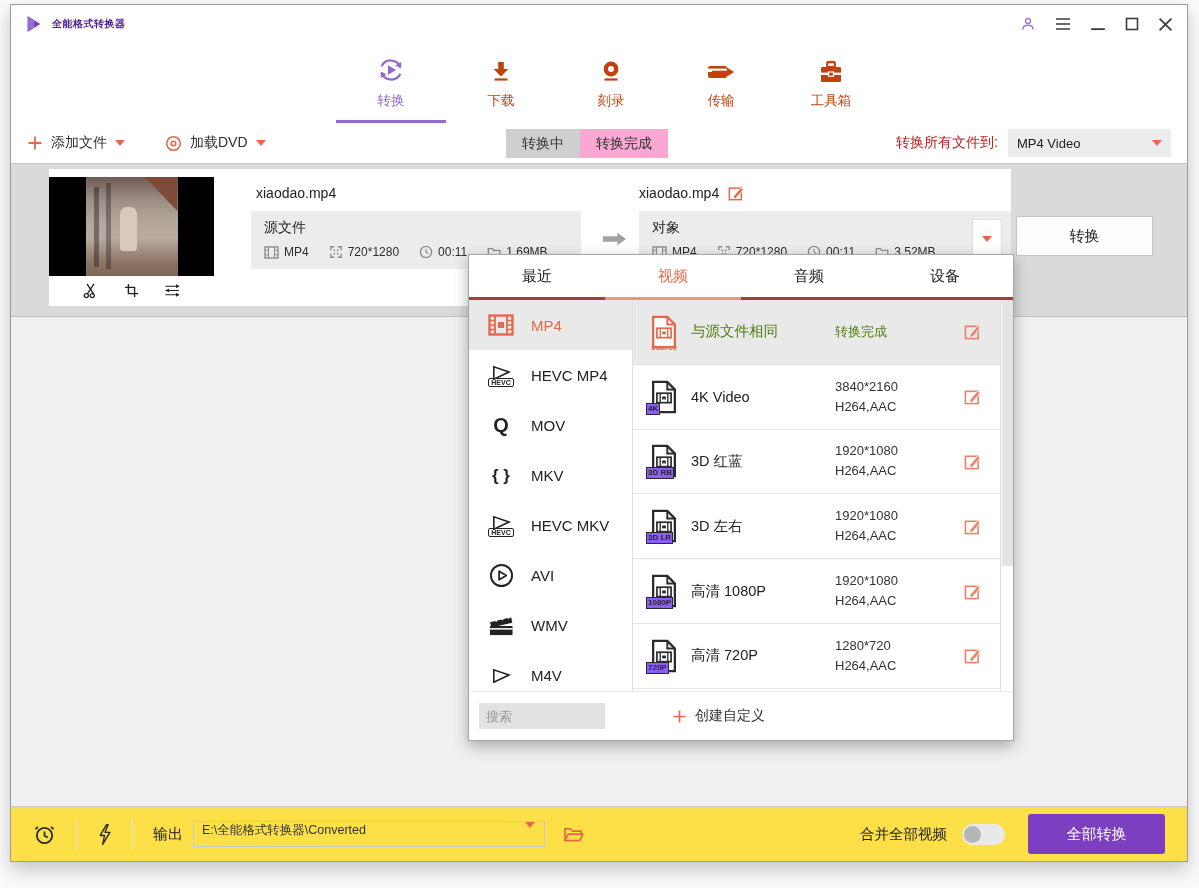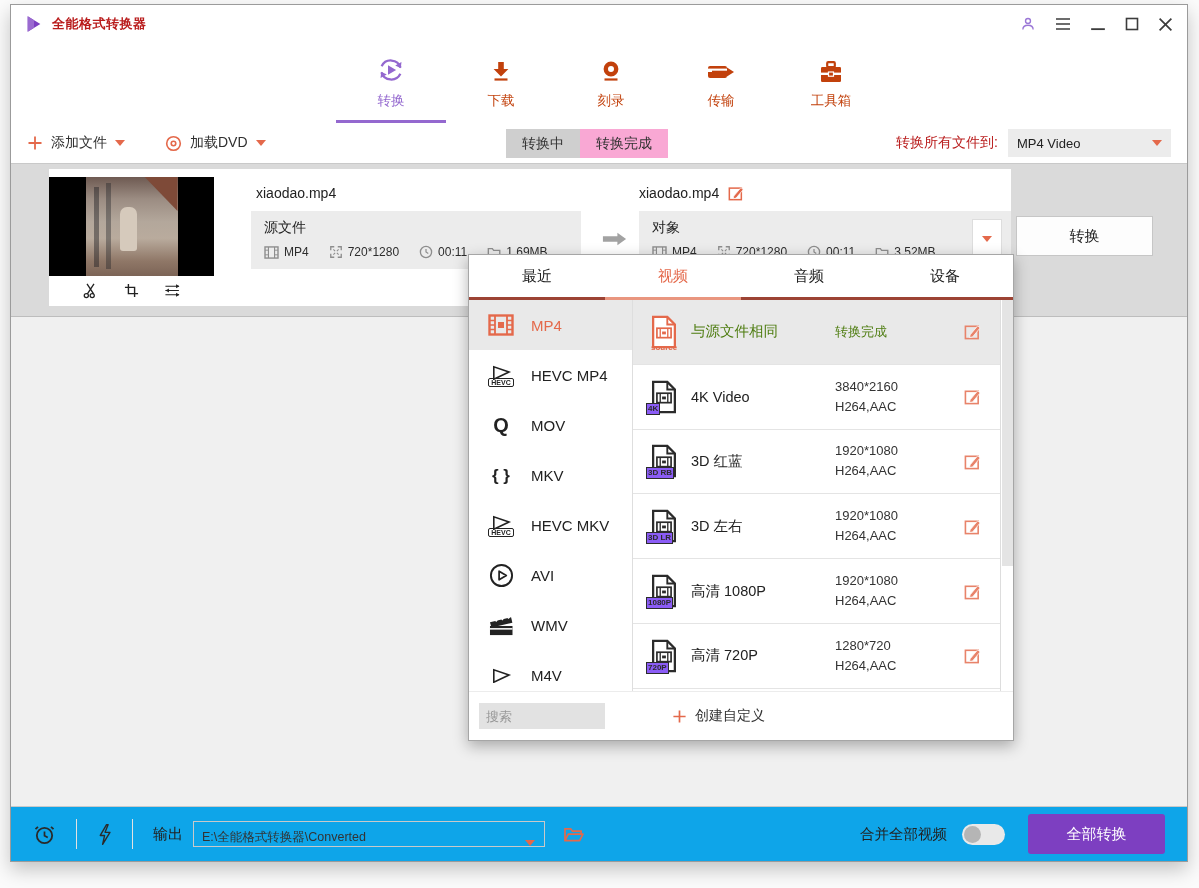--- a/index.html
+++ b/index.html
@@ -6,21 +6,21 @@
   html,body { width:1199px; height:888px; overflow:hidden; background:#fbfbfb;
     font-family:"Liberation Sans", sans-serif; -webkit-font-smoothing:antialiased; }
   .window { position:absolute; left:10px; top:4px; width:1178px; height:858px;
     background:#fff; border:1px solid #9b9b9b; box-shadow:0 8px 18px rgba(0,0,0,.22);
     display:flex; flex-direction:column; }
   svg { display:block; }
 
   
   .titlebar { height:38px; flex:0 0 auto; display:flex; align-items:center; padding:0 14px; }
   .logo { width:18px; height:18px; margin-right:9px; }
-  .app-title { font-size:13px; font-weight:bold; color:#b91c1c; letter-spacing:.5px; }
+  .app-title { font-size:10px; font-weight:bold; color:#4c1d95; letter-spacing:.5px; }
   .tb-controls { margin-left:auto; display:flex; align-items:center; gap:19px; }
   .tb-ic { width:16px; height:16px; color:#3c3c3c; cursor:pointer; }
   .tb-ic.person { color:#9a76d6; }
 
   
   .nav { height:80px; flex:0 0 auto; position:relative; }
   .nav-items { position:absolute; left:325px; top:7px; display:flex; }
   .nav-item { width:110px; text-align:center; color:#c2410c; cursor:pointer; }
   .nav-item .nico { height:36px; display:flex; align-items:flex-end; justify-content:center; }
   .nav-item .nlabel { font-size:13.5px; margin-top:6px; }
@@ -110,26 +110,26 @@
   .scrollbar { position:absolute; right:0; top:0; width:13px; height:100%; background:#fff; border-left:1px solid #ddd; }
   .scroll-thumb { position:absolute; left:1px; top:0; width:11px; height:266px; background:#e4e4e4; }
   .p-footer { height:49px; flex:0 0 auto; border-top:1px solid #ececec; display:flex; align-items:center; padding:0 10px; }
   .search-input { width:126px; height:26px; background:#e2e2e2; border:none; outline:none;
     font-size:13px; padding:0 7px; color:#333; font-family:inherit; }
   .search-input::placeholder { color:#979797; }
   .create-custom { margin-left:67px; display:flex; align-items:center; gap:8px; cursor:pointer; }
   .create-custom .cc-label { font-size:14px; color:#333; }
 
   
-  .footer { height:55px; flex:0 0 auto; border-top:1px solid #c9c9c9; background:#0ea5e9;
+  .footer { height:55px; flex:0 0 auto; border-top:1px solid #c9c9c9; background:#fde047;
     display:flex; align-items:center; padding:0 22px; }
   .f-ic { color:#2a2a2a; cursor:pointer; }
   .f-sep { width:1px; height:30px; background:#e2e2e2; margin:0 20px; }
   .out-label { font-size:15px; color:#222; margin-right:10px; }
-  .path-box { width:352px; height:26px; border:1px solid #c9c9c9; display:flex; align-items:flex-end; cursor:pointer; }
+  .path-box { width:352px; height:26px; border:1px solid #c9c9c9; display:flex; align-items:flex-start; cursor:pointer; }
   .path-text { flex:1; font-size:12.5px; color:#333; padding:0 8px; white-space:nowrap; overflow:hidden; }
   .path-box .caret { margin-right:9px; }
   .folder-btn { margin-left:18px; color:#e4694b; cursor:pointer; }
   .f-right { margin-left:auto; display:flex; align-items:center; gap:15px; }
   .merge-label { font-size:14.5px; color:#222; }
   .toggle { width:43px; height:21px; border-radius:11px; background:#e9e9e9; position:relative; cursor:pointer; margin-right:8px; }
   .toggle .knob { position:absolute; left:2px; top:2px; width:17px; height:17px; border-radius:50%; background:#b5b5b5; }
   .convert-all-btn { width:137px; height:40px; background:#7d3fc1; border-radius:3px; color:#fff;
     font-size:15px; display:flex; align-items:center; justify-content:center; cursor:pointer; }
 </style>

